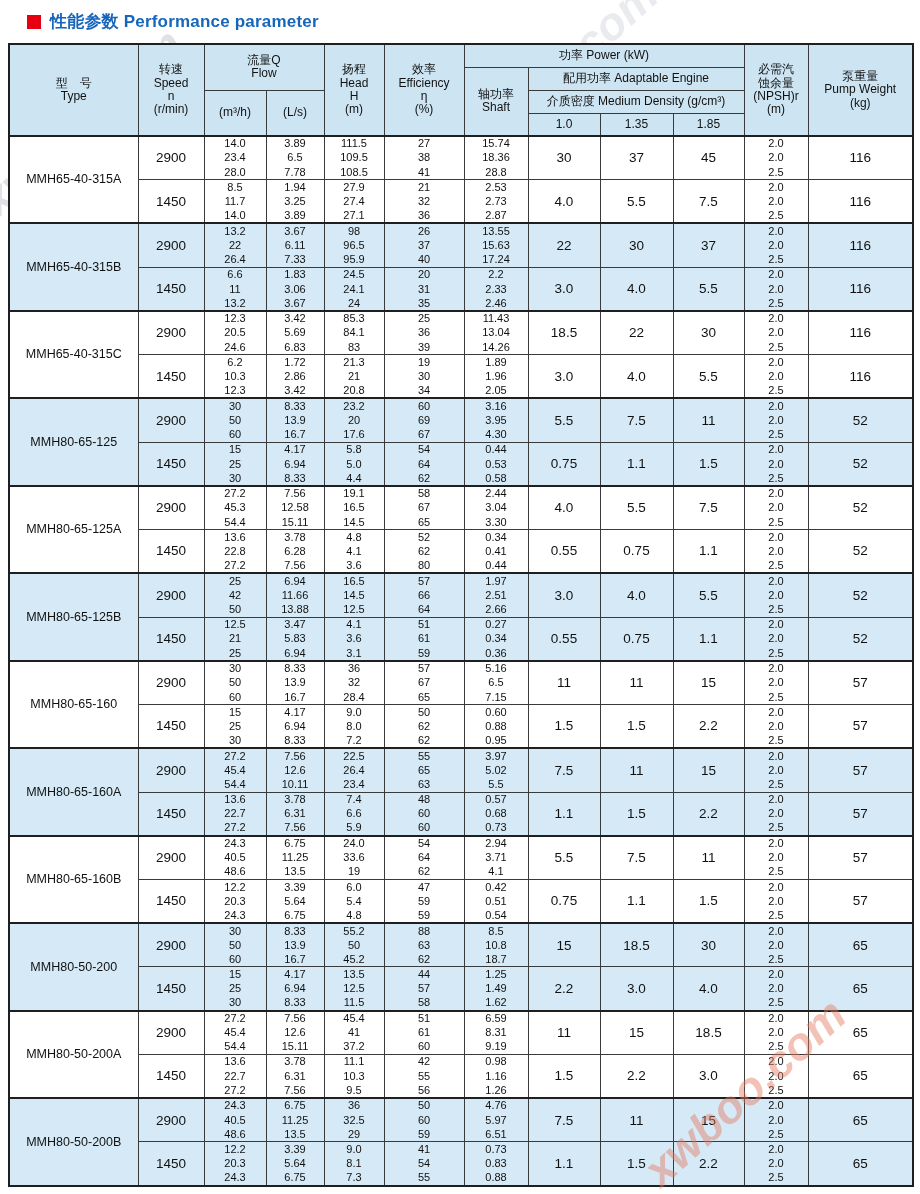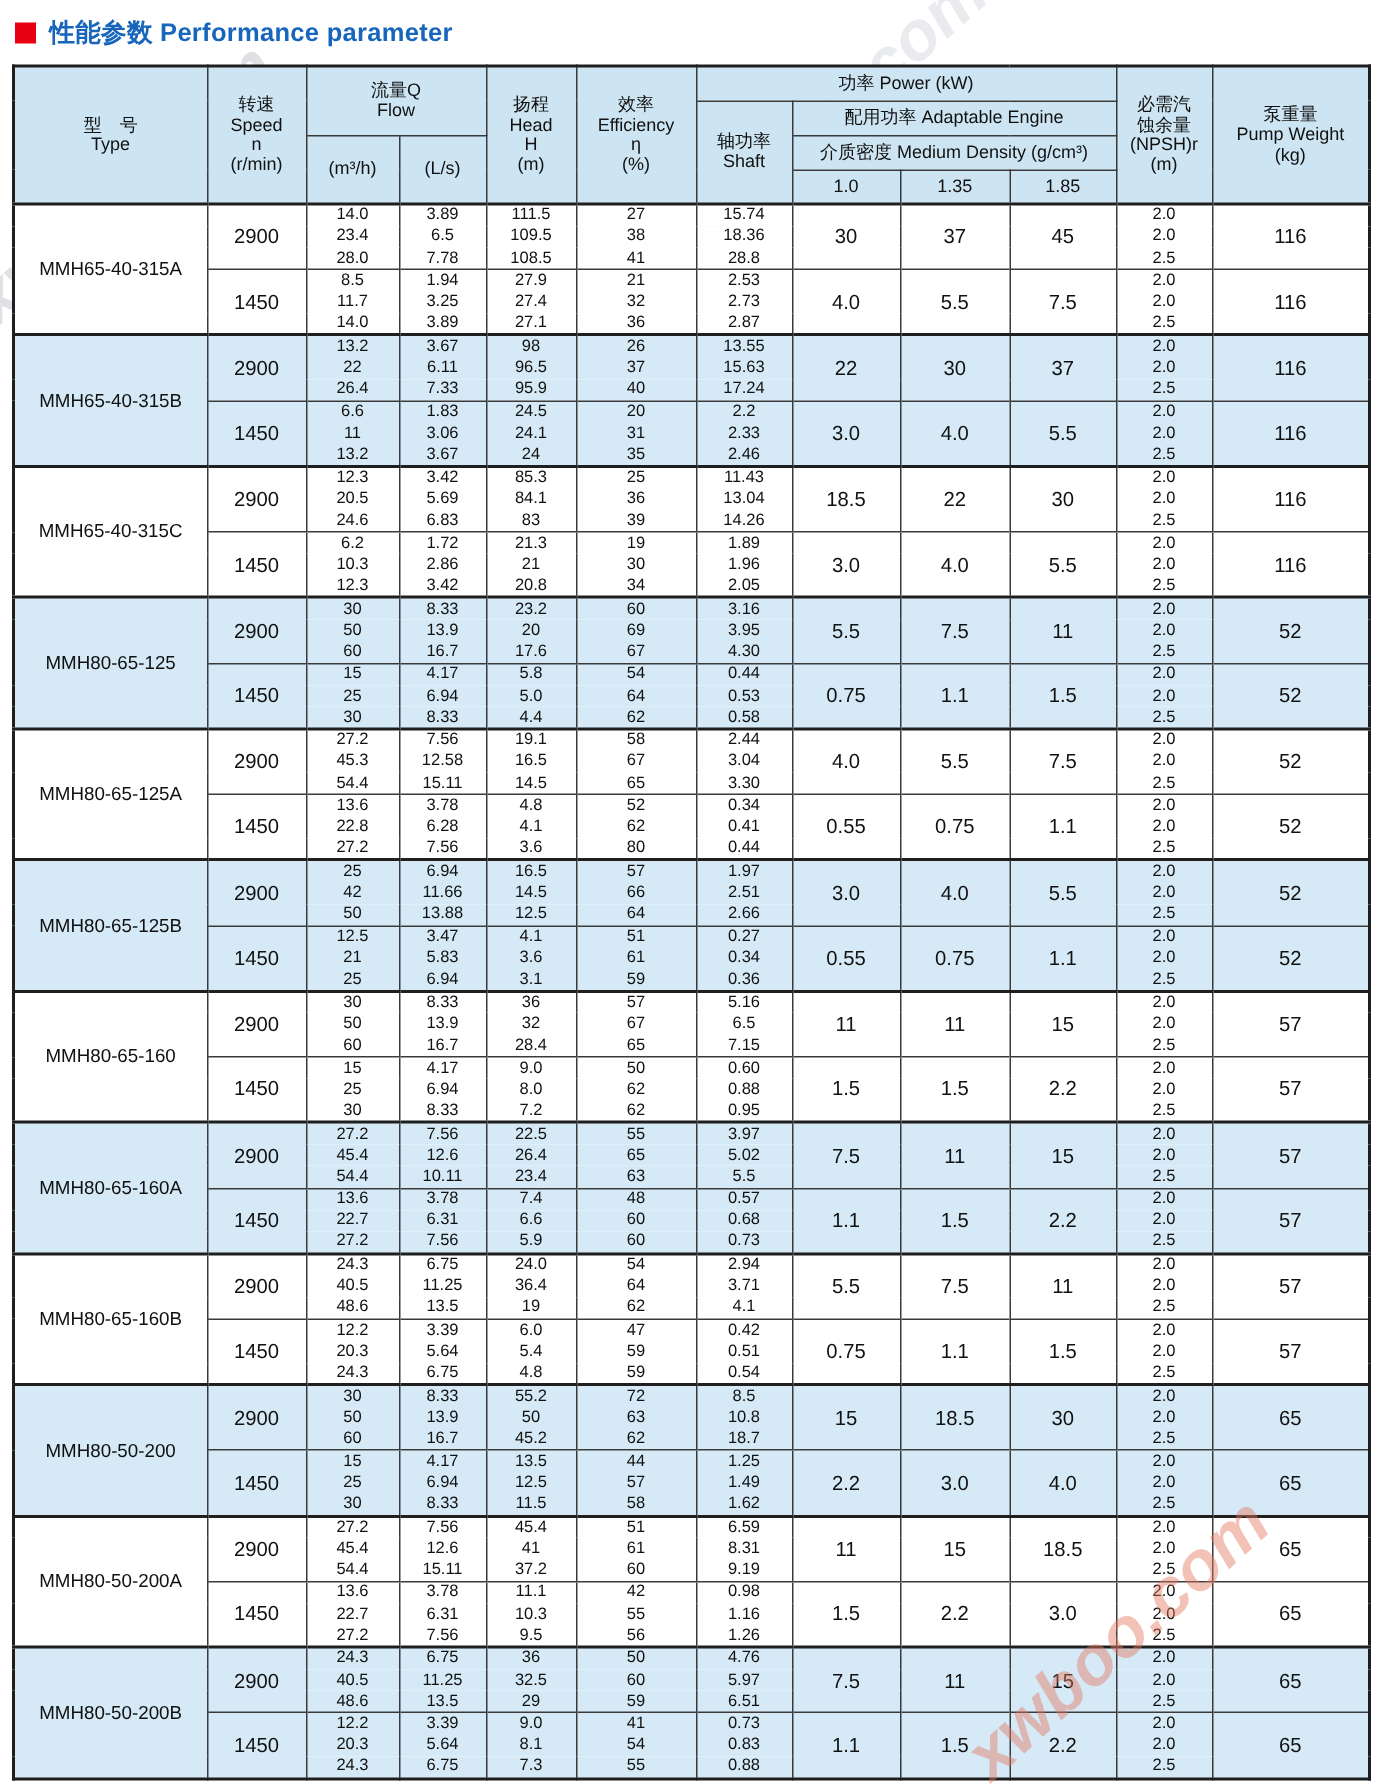--- a/index.html
+++ b/index.html
@@ -7,21 +7,21 @@
     width: 920px; height: 1194px;
     background: #ffffff;
     overflow: hidden;
     font-family: "Liberation Sans", sans-serif;
     position: relative;
   }
   .page { position: relative; width: 920px; height: 1194px; }
 
   
   .title-bar {
-    position: absolute; left: 10px; top: 10px;
+    position: absolute; left: 27px; top: 10px;
     display: flex; align-items: center; gap: 9px;
   }
   .title-square {
     width: 14px; height: 14px; background: #e60012; display: inline-block;
   }
   .page-title {
     font-size: 17px; font-weight: bold; color: #1766bb;
     letter-spacing: 0.2px;
   }
 
@@ -622,21 +622,21 @@
           <td class="c-shaft">2.94</td>
           <td class="c-p big" rowspan="3">5.5</td>
           <td class="c-p big" rowspan="3">7.5</td>
           <td class="c-p big" rowspan="3">11</td>
           <td class="c-npsh">2.0</td>
           <td class="c-weight big" rowspan="3">57</td>
         </tr>
         <tr class="">
           <td class="c-m3h">40.5</td>
           <td class="c-ls">11.25</td>
-          <td class="c-head">36.4</td>
+          <td class="c-head">33.6</td>
           <td class="c-eff">64</td>
           <td class="c-shaft">3.71</td>
           <td class="c-npsh">2.0</td>
         </tr>
         <tr class="">
           <td class="c-m3h">48.6</td>
           <td class="c-ls">13.5</td>
           <td class="c-head">19</td>
           <td class="c-eff">62</td>
           <td class="c-shaft">4.1</td>
@@ -670,21 +670,21 @@
           <td class="c-eff">59</td>
           <td class="c-shaft">0.54</td>
           <td class="c-npsh">2.5</td>
         </tr>
         <tr class="block-start speed-start">
           <td class="c-type tint" rowspan="6">MMH80-50-200</td>
           <td class="c-speed big tint" rowspan="3">2900</td>
           <td class="c-m3h tint">30</td>
           <td class="c-ls tint">8.33</td>
           <td class="c-head tint">55.2</td>
-          <td class="c-eff tint">72</td>
+          <td class="c-eff tint">88</td>
           <td class="c-shaft tint">8.5</td>
           <td class="c-p big tint" rowspan="3">15</td>
           <td class="c-p big tint" rowspan="3">18.5</td>
           <td class="c-p big tint" rowspan="3">30</td>
           <td class="c-npsh tint">2.0</td>
           <td class="c-weight big tint" rowspan="3">65</td>
         </tr>
         <tr class="">
           <td class="c-m3h tint">50</td>
           <td class="c-ls tint">13.9</td>

